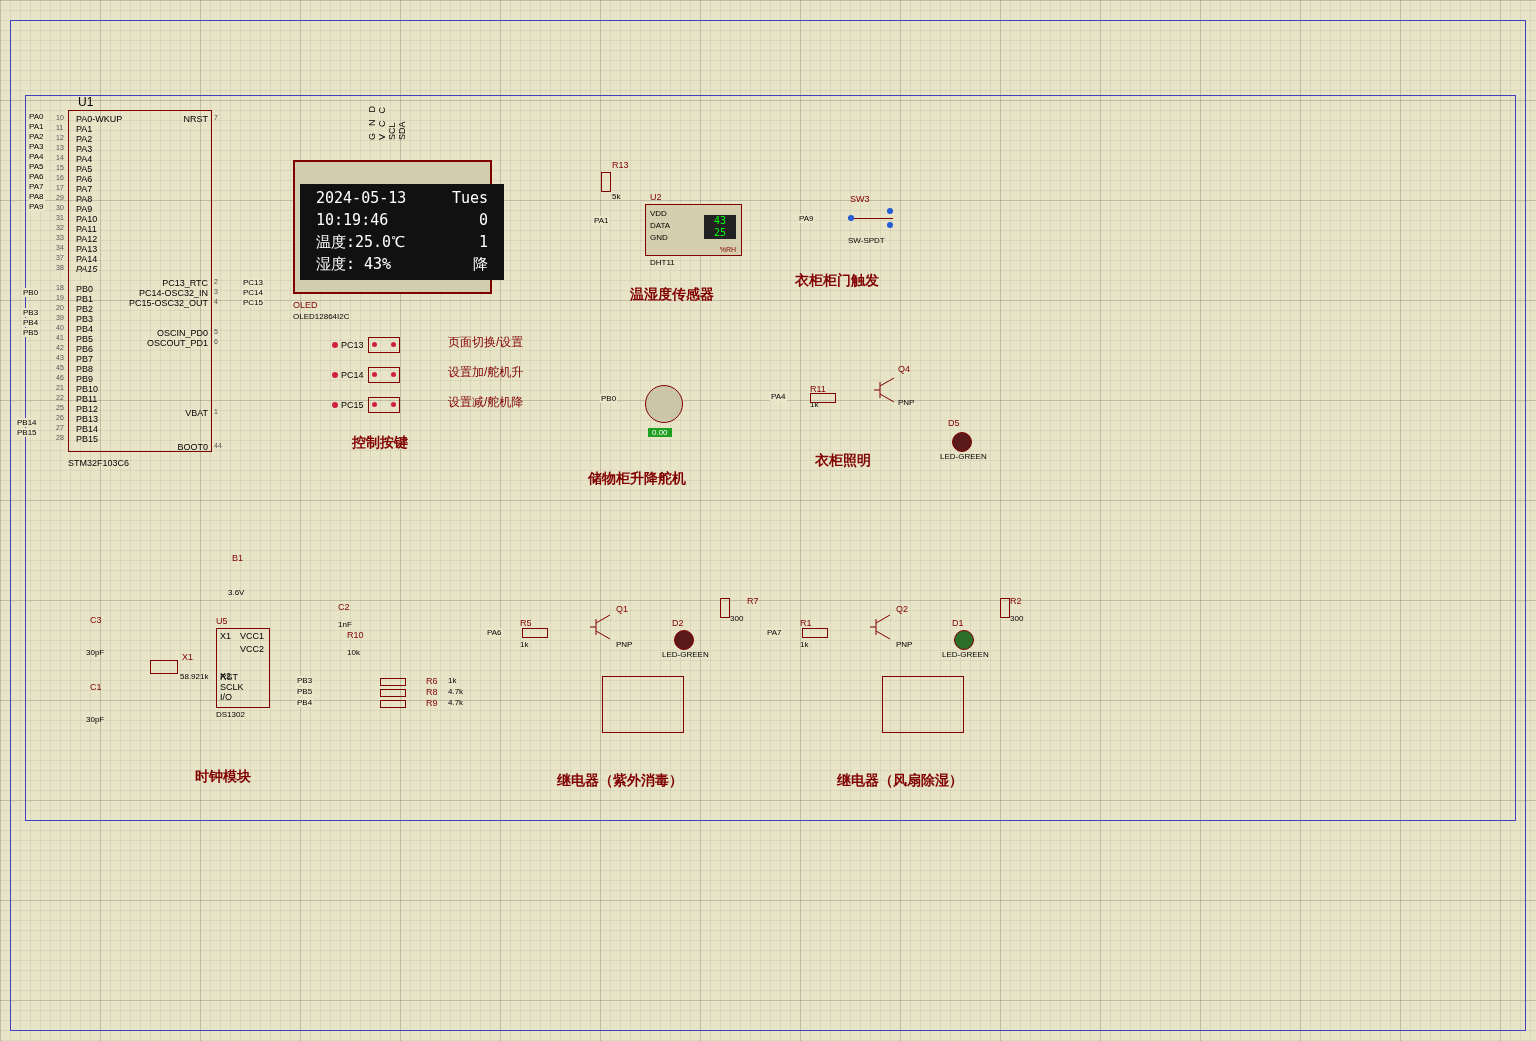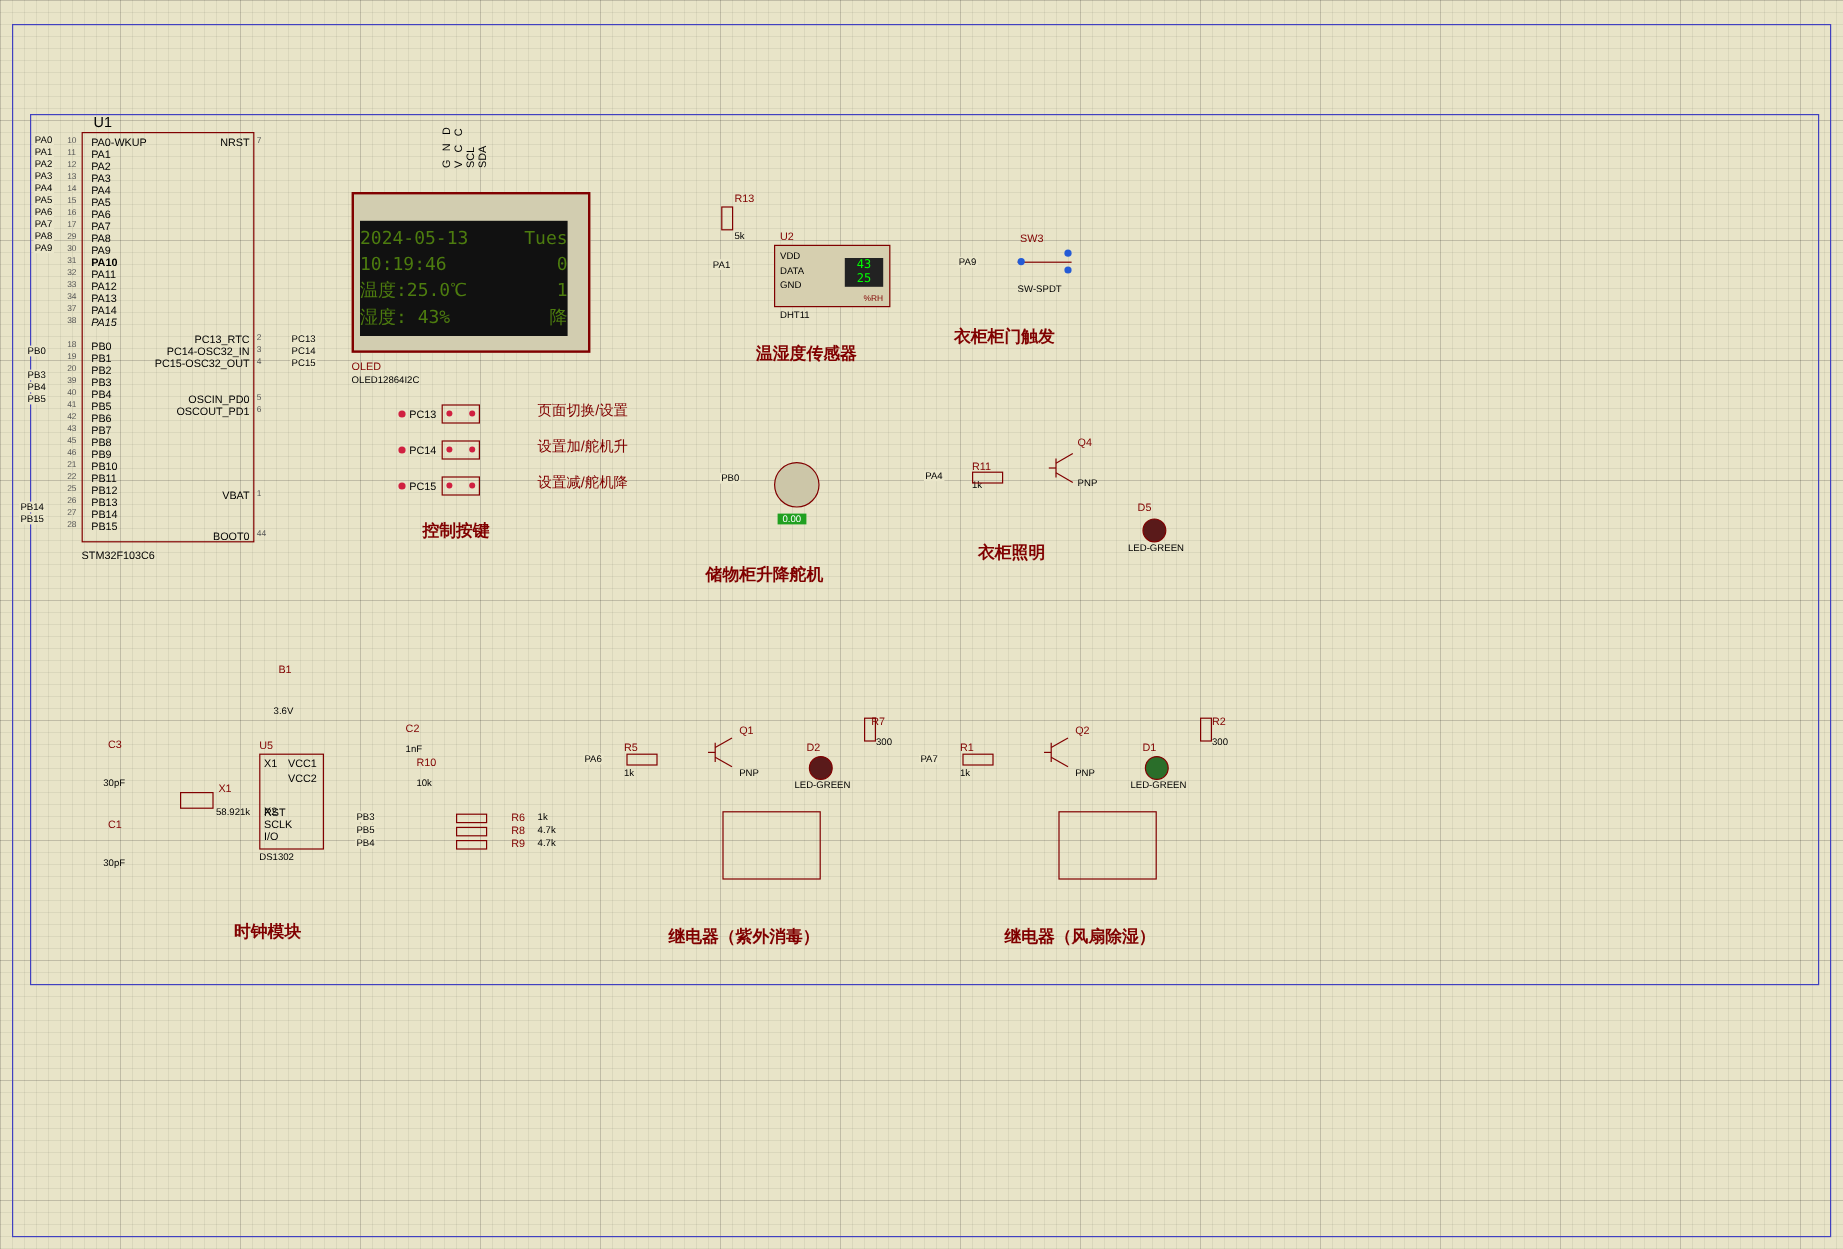--- a/index.html
+++ b/index.html
@@ -19,21 +19,21 @@
 .mcu-part{position:absolute;left:68px;top:458px;font-size:9px;color:#000;}
 .pin-nam{position:absolute;font-size:9px;}
 .dot{width:6px;height:6px;border-radius:50%;background:#800000;display:inline-block;}
 .dot-r{background:#d02040;}
 .net-lbl{position:absolute;background:#eae6ca;font-size:8px;color:#000;padding:0 1px;}
 .small-txt{position:absolute;font-size:9px;color:#000;}
 .module-name{position:absolute;font-size:14px;color:#800000;font-weight:bold;}
 
 
 .oled{position:absolute;left:293px;top:160px;width:195px;height:130px;border:2px solid #800000;background:#d2cdb0;}
-.oled-screen{position:absolute;left:300px;top:184px;width:173px;height:96px;background:#111;color:#4d7c0f;font-family:monospace;font-size:15px;line-height:22px;padding:3px 0;box-sizing:border-box;}
+.oled-screen{position:absolute;left:300px;top:184px;width:204px;height:96px;background:#111;color:#ffffff;font-family:monospace;font-size:15px;line-height:22px;padding:3px 16px;box-sizing:border-box;}
 .oled-row{display:flex;justify-content:space-between;}
 
 
 .dht{position:absolute;left:645px;top:204px;width:95px;height:50px;background:#d6cfaf;border:1px solid #800000;font-size:8px;}
 .dht-lcd{position:absolute;right:5px;top:10px;width:32px;height:24px;background:#222;color:#0f0;font-family:monospace;font-size:10px;text-align:center;line-height:12px;}
 
 
 .box{position:absolute;border:1px solid #800000;}
 
 
@@ -118,21 +118,21 @@
       <div class="pin-nam" style="left: 76px; top: 164px;">PA5</div>
       <div class="pin-nam" style="left: 56px; top: 164px; font-size: 7px; color: rgb(85, 85, 85);">15</div>
       <div class="pin-nam" style="left: 76px; top: 174px;">PA6</div>
       <div class="pin-nam" style="left: 56px; top: 174px; font-size: 7px; color: rgb(85, 85, 85);">16</div>
       <div class="pin-nam" style="left: 76px; top: 184px;">PA7</div>
       <div class="pin-nam" style="left: 56px; top: 184px; font-size: 7px; color: rgb(85, 85, 85);">17</div>
       <div class="pin-nam" style="left: 76px; top: 194px;">PA8</div>
       <div class="pin-nam" style="left: 56px; top: 194px; font-size: 7px; color: rgb(85, 85, 85);">29</div>
       <div class="pin-nam" style="left: 76px; top: 204px;">PA9</div>
       <div class="pin-nam" style="left: 56px; top: 204px; font-size: 7px; color: rgb(85, 85, 85);">30</div>
-      <div class="pin-nam" style="left: 76px; top: 214px; font-weight: bold;">PA10</div>
+      <div class="pin-nam" style="left: 76px; top: 214px;">PA10</div>
       <div class="pin-nam" style="left: 56px; top: 214px; font-size: 7px; color: rgb(85, 85, 85);">31</div>
       <div class="pin-nam" style="left: 76px; top: 224px;">PA11</div>
       <div class="pin-nam" style="left: 56px; top: 224px; font-size: 7px; color: rgb(85, 85, 85);">32</div>
       <div class="pin-nam" style="left: 76px; top: 234px;">PA12</div>
       <div class="pin-nam" style="left: 56px; top: 234px; font-size: 7px; color: rgb(85, 85, 85);">33</div>
       <div class="pin-nam" style="left: 76px; top: 244px; text-align: right;">PA13</div>
       <div class="pin-nam" style="left: 56px; top: 244px; font-size: 7px; color: rgb(85, 85, 85);">34</div>
       <div class="pin-nam" style="left: 76px; top: 254px;">PA14</div>
       <div class="pin-nam" style="left: 56px; top: 254px; font-size: 7px; color: rgb(85, 85, 85);">37</div>
       <div class="pin-nam" style="left: 76px; top: 264px; font-style: italic;">PA15</div>
@@ -336,21 +336,21 @@
   <div class="val" style="left:30px;top:50px">1k</div>
   <div class="box" style="left:32px;top:38px;width:24px;height:8px"></div>
   <div class="ref" style="left:126px;top:14px">Q1</div>
   <div class="val" style="left:126px;top:50px">PNP</div>
   <div class="trans" style="left:100px;top:25px"><svg width="24" height="24">
           <line x1="6" y1="4" x2="6" y2="20" stroke="#800000"></line>
           <line x1="0" y1="12" x2="6" y2="12" stroke="#800000"></line>
           <line x1="6" y1="8" x2="20" y2="0" stroke="#800000"></line>
           <line x1="6" y1="16" x2="20" y2="24" stroke="#800000"></line>
         </svg></div>
-  <div class="ref" style="left:236px;top:6px">R7</div>
+  <div class="ref" style="left:257px;top:6px">R7</div>
   <div class="val" style="left:240px;top:24px">300</div>
   <div class="box" style="left:230px;top:8px;width:8px;height:18px"></div>
   <div class="ref" style="left:182px;top:28px">D2</div>
   <div class="led-sym led-red" style="left:184px;top:40px"></div>
   <div class="val" style="left:172px;top:60px">LED-GREEN</div>
   <div class="relay-box" style="left:112px;top:86px"></div>
   <div class="q-title">继电器（紫外消毒）</div>
 </div>
 
 <div class="q-block" style="left:770px;top:590px">

